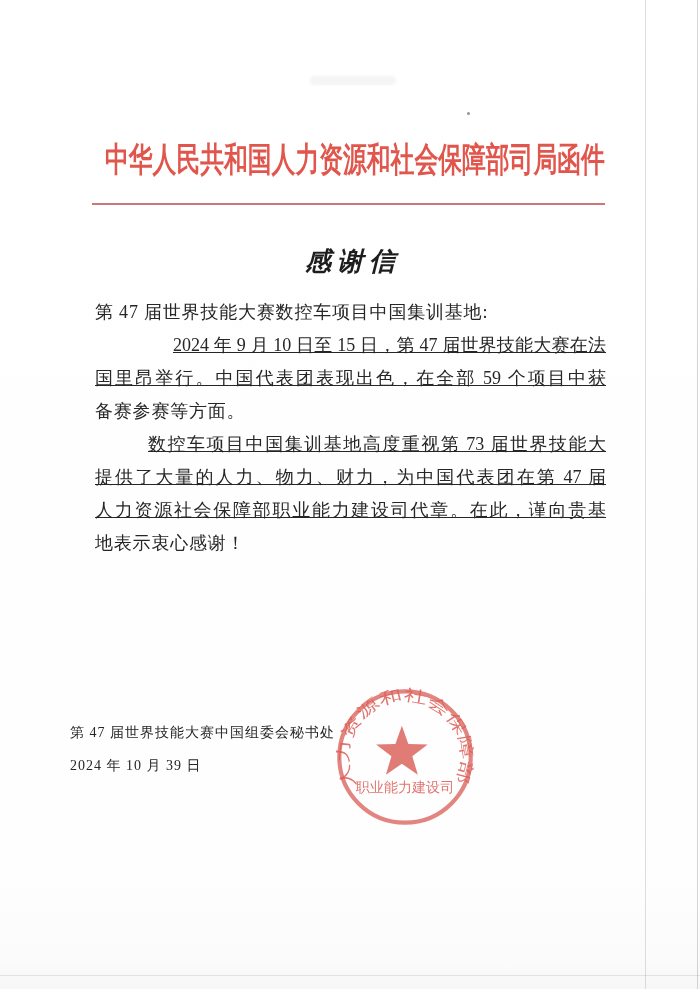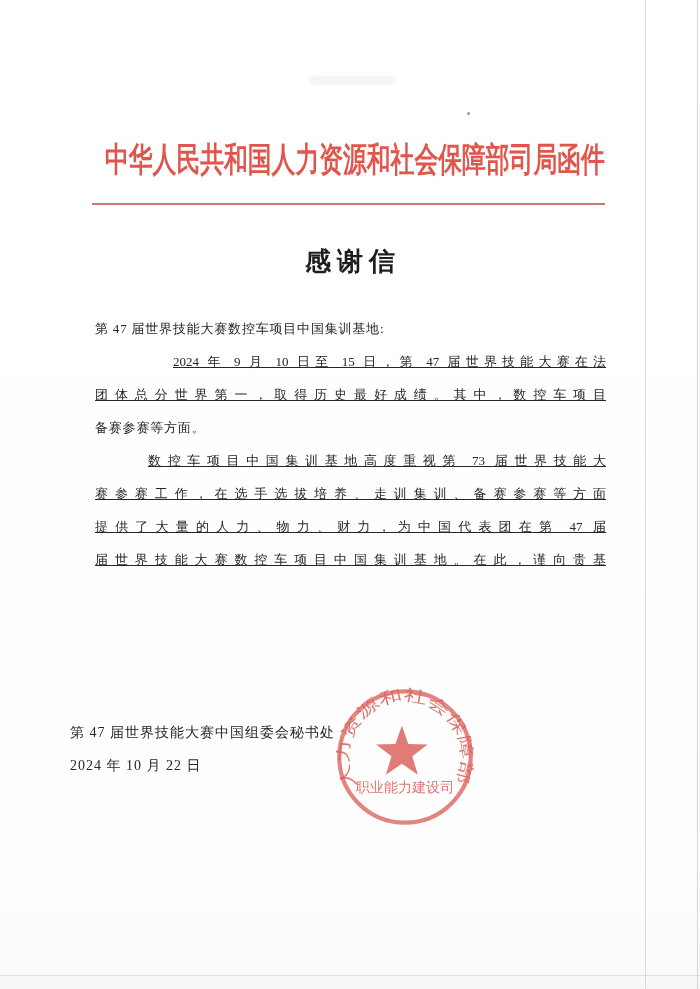--- a/index.html
+++ b/index.html
@@ -22,27 +22,27 @@
   }
   .rule{
     position:absolute;top:203px;left:92px;width:513px;height:2px;
     background:var(--red-rule,#c45e62);opacity:.85;
   }
 
   
   .letter-title{
     position:absolute;top:243px;left:0;width:700px;margin:0;
     text-align:center;font-size:26px;line-height:38px;font-weight:bold;
-    letter-spacing:6px;text-indent:6px;color:#1d1d1d;
+    letter-spacing:6px;text-indent:6px;color:#1d1d1d;font-style:italic;
   }
 
   
   .body-block{
-    position:absolute;top:312px;left:95px;width:511px;
-    font-size:13px;line-height:33px;color:var(--ink,#262626);
+    position:absolute;top:296px;left:95px;width:511px;
+    font-size:18px;line-height:33px;color:var(--ink,#262626);
   }
   .ln{height:33px;overflow:visible;letter-spacing:.8px;}
   .ln.jfy{
     text-align:justify;text-align-last:justify;letter-spacing:0;text-decoration:underline;
   }
   .ln.ind-a{padding-left:78px;}
   .ln.ind-b{padding-left:53px;}
 
   
   .signature{
@@ -71,31 +71,31 @@
 <div class="page">
 
   <div class="letterhead">中华人民共和国人力资源和社会保障部司局函件</div>
   <div class="rule"></div>
 
   <h1 class="letter-title">感谢信</h1>
 
   <div class="body-block">
     <div class="ln">第 47 届世界技能大赛数控车项目中国集训基地:</div>
     <div class="ln jfy ind-a">2024 年 9 月 10 日至 15 日，第 47 届世界技能大赛在法</div>
-    <div class="ln jfy">团体总分世界第一，取得历史最好成绩。其中，数控车项目</div>
+    <div class="ln jfy">国里昂举行。中国代表团表现出色，在全部 59 个项目中获</div>
     <div class="ln">备赛参赛等方面。</div>
     <div class="ln jfy ind-b">数控车项目中国集训基地高度重视第 73 届世界技能大</div>
-    <div class="ln jfy">赛参赛工作，在选手选拔培养、走训集训、备赛参赛等方面</div>
     <div class="ln jfy">提供了大量的人力、物力、财力，为中国代表团在第 47 届</div>
-    <div class="ln jfy">届世界技能大赛数控车项目中国集训基地。在此，谨向贵基</div>
+    <div class="ln jfy">人力资源社会保障部职业能力建设司代章。在此，谨向贵基</div>
+    <div class="ln">地表示衷心感谢！</div>
   </div>
 
   <div class="signature">
     <div>第 47 届世界技能大赛中国组委会秘书处</div>
-    <div>2024 年 10 月 22 日</div>
+    <div>2024 年 10 月 39 日</div>
   </div>
 
   <svg class="seal" viewBox="0 0 140 140" aria-hidden="true">
     <defs>
       <path id="sealArc" d="M 23.2,97 A 54,54 0 1 1 116.8,97" fill="none"></path>
     </defs>
     <circle cx="70" cy="70" r="63" fill="none" stroke="currentColor" stroke-width="4" opacity="0.75"></circle>
     <polygon points="67,40 73.2,57.5 91.7,58 77,69.2 82.3,87 67,76.5 51.7,87 57,69.2 42.3,58 60.8,57.5" fill="currentColor" opacity="0.82"></polygon>
     <text font-size="15" fill="currentColor" opacity="0.85">
       <textPath href="#sealArc" startOffset="0" textLength="222" lengthAdjust="spacingAndGlyphs">人力资源和社会保障部</textPath>

